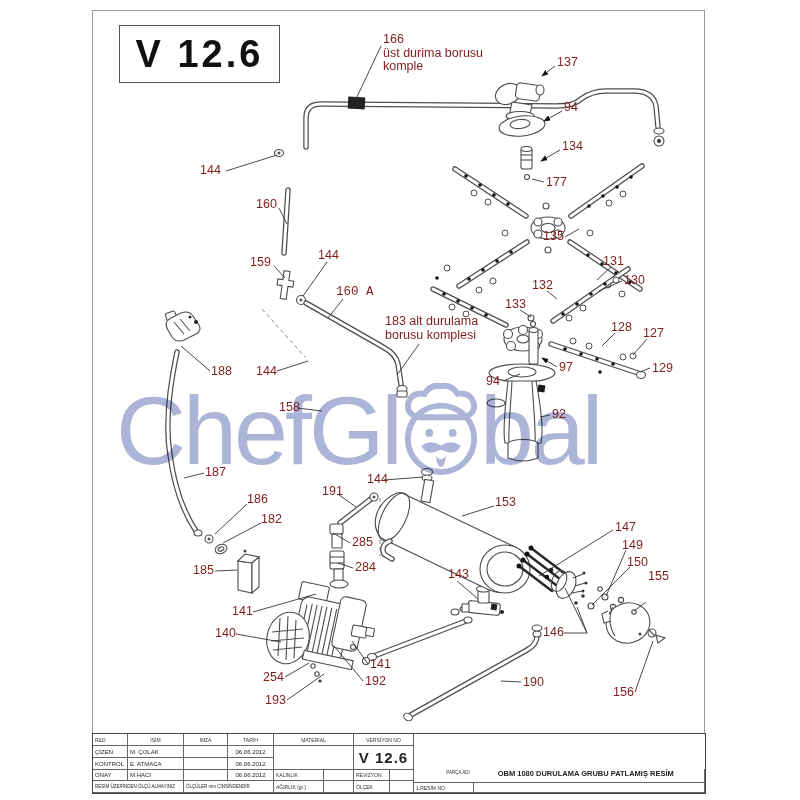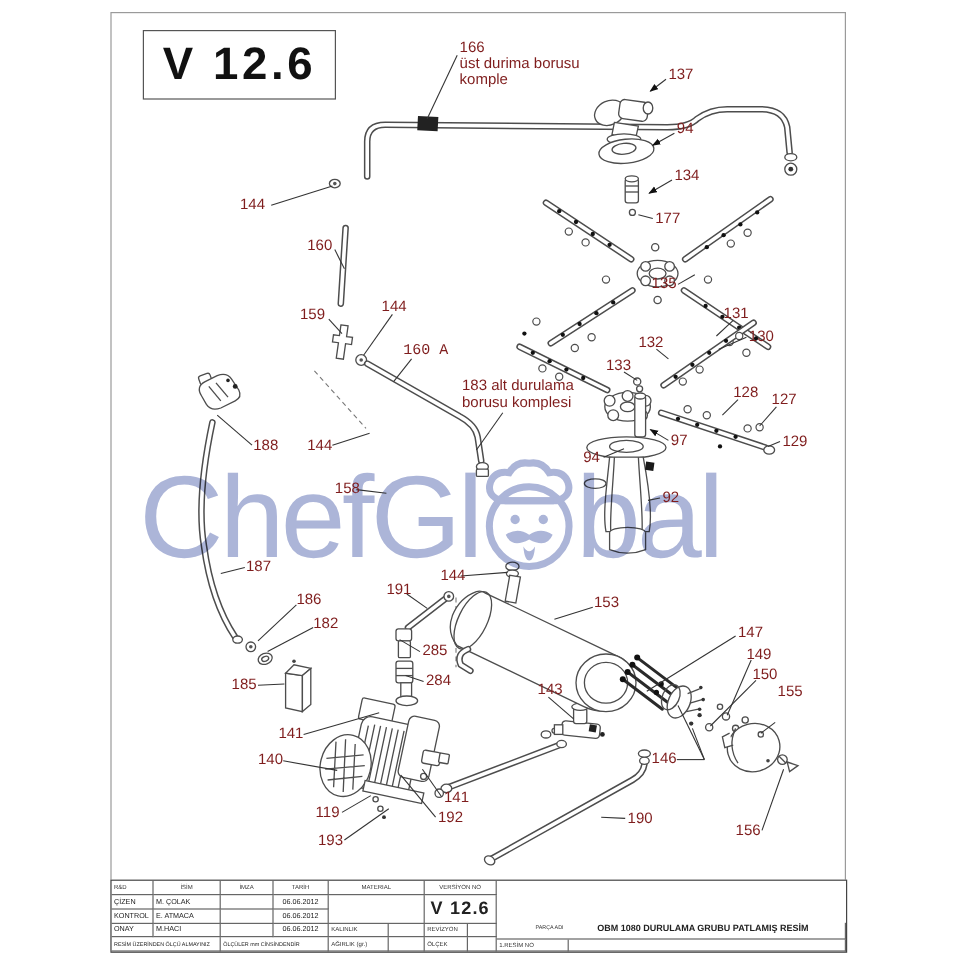--- a/index.html
+++ b/index.html
@@ -437,21 +437,21 @@
       <div class="callout" style="left: 232px; top: 605px;">141</div>
       <div class="callout" style="left: 215px; top: 627px;">140</div>
       <div class="callout" style="left: 448px; top: 568px;">143</div>
       <div class="callout" style="left: 495px; top: 496px;">153</div>
       <div class="callout" style="left: 615px; top: 521px;">147</div>
       <div class="callout" style="left: 622px; top: 539px;">149</div>
       <div class="callout" style="left: 627px; top: 556px;">150</div>
       <div class="callout" style="left: 543px; top: 626px;">146</div>
       <div class="callout" style="left: 648px; top: 570px;">155</div>
       <div class="callout" style="left: 613px; top: 686px;">156</div>
-      <div class="callout" style="left: 263px; top: 671px;">119</div>
+      <div class="callout" style="left: 263px; top: 671px;">254</div>
       <div class="callout" style="left: 265px; top: 694px;">193</div>
       <div class="callout" style="left: 370px; top: 658px;">141</div>
       <div class="callout" style="left: 365px; top: 675px;">192</div>
       <div class="callout" style="left: 523px; top: 676px;">190</div>
     </div>
 
   <div id="tb">
     <div class="cell hdr" style="left:0;top:0;width:35px;height:12px">R&amp;D</div>
     <div class="cell hdr ctr" style="left:35px;top:0;width:56px;height:12px">İSİM</div>
     <div class="cell hdr ctr" style="left:91px;top:0;width:44px;height:12px">İMZA</div>

